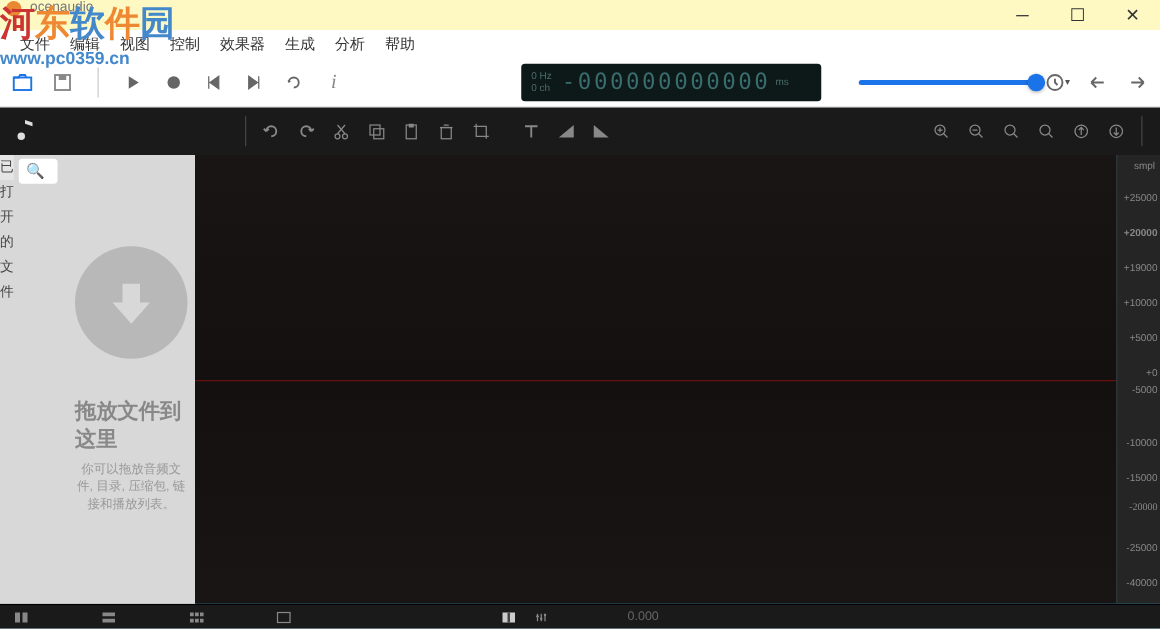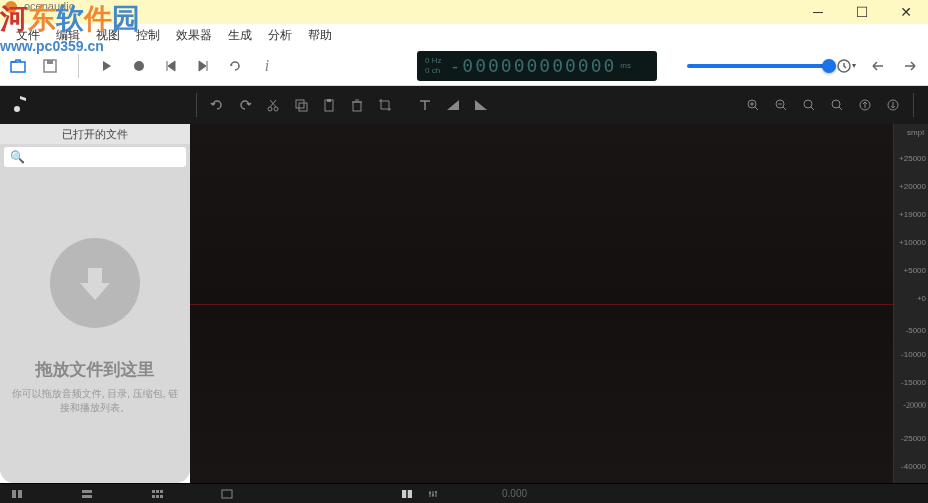--- a/index.html
+++ b/index.html
@@ -45,21 +45,21 @@
     .dark-toolbar { height: 38px; background: #1a1a1a; display: flex; align-items: center; padding: 0 8px; }
     .note-icon { width: 24px; height: 24px; color: #ddd; margin-right: 8px; }
     .dark-sep { width: 1px; height: 24px; background: #444; margin: 0 6px; }
     .dark-btn { width: 22px; height: 22px; color: #888; cursor: pointer; display: flex; align-items: center; justify-content: center; margin: 0 3px; }
     .dark-right { margin-left: auto; display: flex; align-items: center; }
     
     
     .content { display: flex; height: 359px; }
     
     
-    .sidebar { width: 190px; background: #d8d8d8; display: flex; flex-direction: column; border-radius: 14px; }
+    .sidebar { width: 156px; background: #d8d8d8; display: flex; flex-direction: row; }
     .sidebar-header { height: 20px; background: #e5e5e5; font-size: 11px; color: #444; text-align: center; line-height: 20px; }
     .sidebar-search { margin: 3px 4px; height: 20px; background: #fff; border-radius: 3px; display: flex; align-items: center; padding: 0 6px; }
     .sidebar-search input { border: none; outline: none; width: 100%; font-size: 11px; background: transparent; }
     .search-icon { color: #aaa; font-size: 12px; margin-right: 4px; }
     
     .drop-zone { flex: 1; display: flex; flex-direction: column; align-items: center; justify-content: center; padding: 20px 10px; }
     .drop-icon { width: 90px; height: 90px; background: #b8b8b8; border-radius: 50%; display: flex; align-items: center; justify-content: center; margin-bottom: 30px; }
     .drop-arrow { color: #d8d8d8; }
     .drop-title { font-size: 17px; color: #888; font-weight: bold; margin-bottom: 6px; }
     .drop-desc { font-size: 10px; color: #999; text-align: center; line-height: 14px; }
@@ -315,26 +315,26 @@
     </div>
   </div>
 
   <div class="waveform-area">
     <div class="waveform-canvas">
       <div class="waveform-center"></div>
     </div>
     <div class="ruler-right">
       <div class="ruler-label-top">smpl</div>
       <div class="ruler-tick" style="top:30px;">+25000</div>
-      <div class="ruler-tick" style="top:58px;">+20000</div>
+      <div class="ruler-tick" style="top:58px;font-weight:bold;">+20000</div>
       <div class="ruler-tick" style="top:86px;">+19000</div>
       <div class="ruler-tick" style="top:114px;">+10000</div>
       <div class="ruler-tick" style="top:142px;">+5000</div>
       <div class="ruler-tick" style="top:170px;">+0</div>
-      <div class="ruler-tick" style="top:202px;">-5000</div>
+      <div class="ruler-tick" style="top:183px;">-5000</div>
       <div class="ruler-tick" style="top:226px;">-10000</div>
       <div class="ruler-tick" style="top:254px;">-15000</div>
       <div class="ruler-tick" style="top:277px;font-family:Liberation Serif, serif;">-20000</div>
       <div class="ruler-tick" style="top:310px;">-25000</div>
       <div class="ruler-tick" style="top:338px;">-40000</div>
     </div>
   </div>
 </div>
 
 <div class="statusbar">

